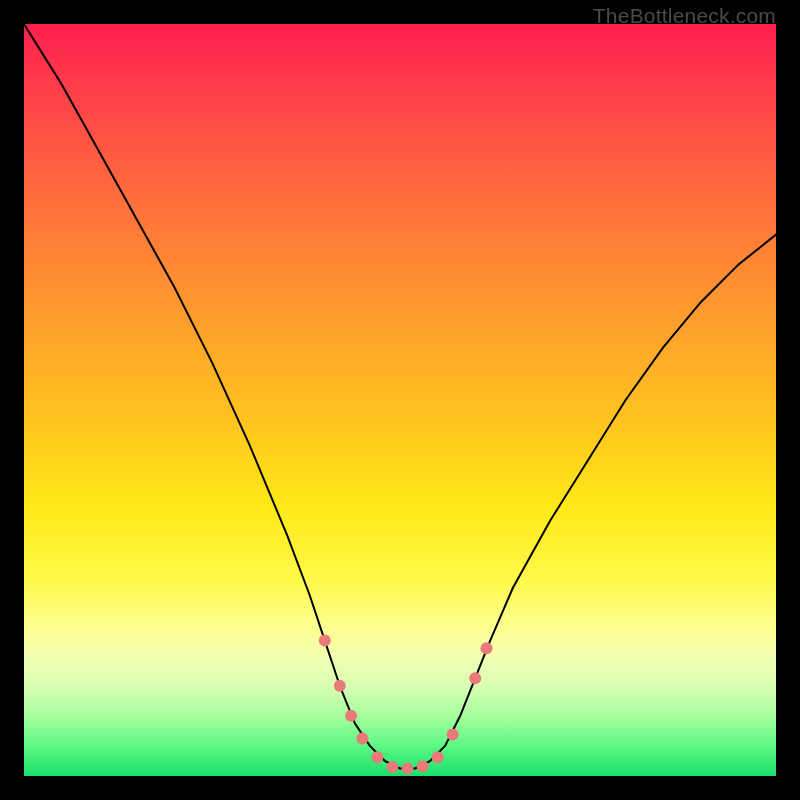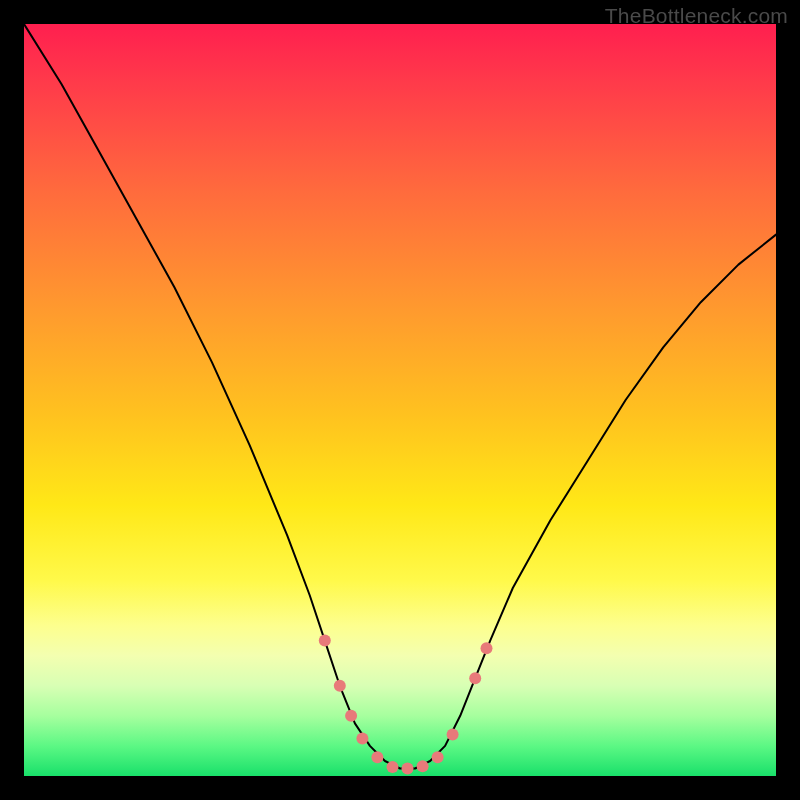--- a/index.html
+++ b/index.html
@@ -54,21 +54,21 @@
   .curve-svg {
     position: absolute;
     left: 0;
     top: 0;
     width: 100%;
     height: 100%;
   }
   .watermark {
     position: absolute;
     top: 4px;
-    right: 12px;
+    right: 24px;
     color: #4a4a4a;
     font-size: 21px;
     letter-spacing: 0.2px;
     font-weight: 500;
     user-select: none;
   }
 </style>
 </head>
 <body>
 

